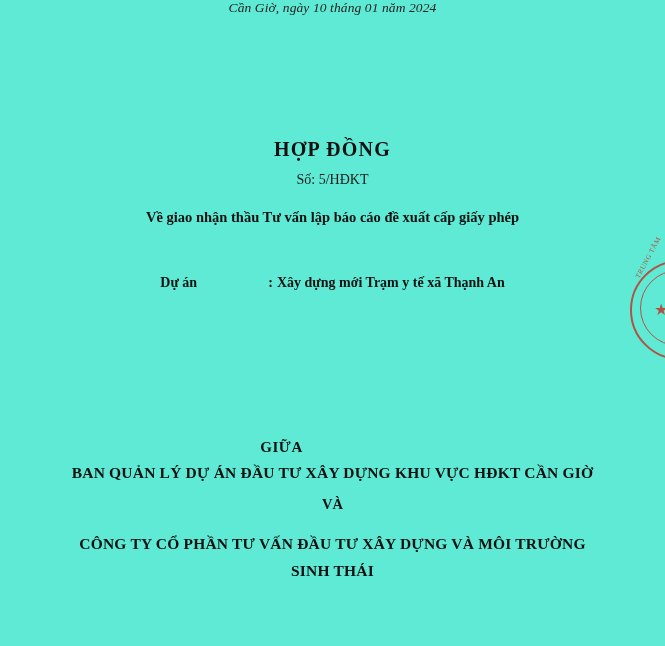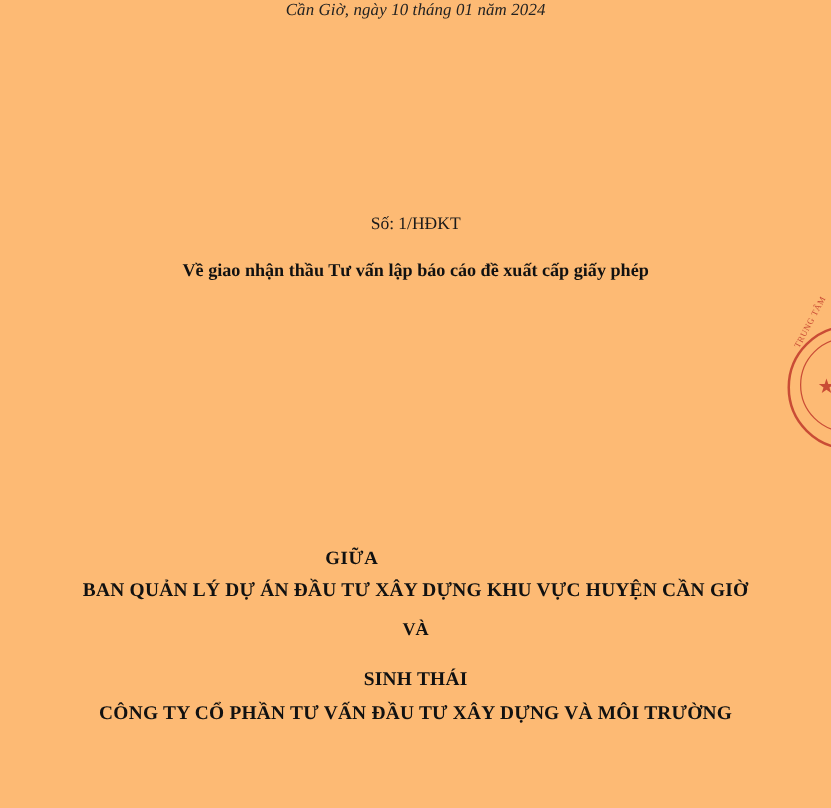--- a/index.html
+++ b/index.html
@@ -13,21 +13,21 @@
     position: relative;
     overflow: hidden;
     font-family: "Liberation Serif", serif;
     color: #1a1a1a;
   }
 
   .page {
     position: relative;
     width: 665px;
     height: 646px;
-    background: #fdba74;
+    background: #5eead4;
   }
 
   .place-date {
     position: absolute;
     top: 0px;
     left: 0;
     width: 665px;
     text-align: center;
     font-style: italic;
     font-size: 13.5px;
@@ -185,39 +185,44 @@
     line-height: 16px;
   }
 </style>
 </head>
 <body>
 
 <div class="page">
 
   <div class="place-date">Cần Giờ, ngày 10 tháng 01 năm 2024</div>
 
-
-  <div class="doc-number">Số: 1/HĐKT</div>
+  <div class="doc-title">HỢP ĐỒNG</div>
+
+  <div class="doc-number">Số: 5/HĐKT</div>
 
   <div class="subject">
     <div>Về giao nhận thầu Tư vấn lập báo cáo đề xuất cấp giấy phép</div>
   </div>
 
   <div class="fields">
+    <div class="field-row">
+      <span class="field-label">Dự án</span>
+      <span class="field-value"><span class="colon">:</span><span>Xây dựng mới Trạm y tế xã Thạnh An</span></span>
+    </div>
   </div>
 
   <div class="between">GIỮA</div>
 
-  <div class="party-a">BAN QUẢN LÝ DỰ ÁN ĐẦU TƯ XÂY DỰNG KHU VỰC HUYỆN CẦN GIỜ</div>
+  <div class="party-a">BAN QUẢN LÝ DỰ ÁN ĐẦU TƯ XÂY DỰNG KHU VỰC HĐKT CẦN GIỜ</div>
 
   <div class="and-word">VÀ</div>
 
   <div class="party-b">
+    <div>CÔNG TY CỔ PHẦN TƯ VẤN ĐẦU TƯ XÂY DỰNG VÀ MÔI TRƯỜNG</div>
     <div>SINH THÁI</div>
-    <div>CÔNG TY CỔ PHẦN TƯ VẤN ĐẦU TƯ XÂY DỰNG VÀ MÔI TRƯỜNG</div>
   </div>
 
   <div class="seal">
     <div class="seal-inner"></div>
     <div class="seal-text">TRUNG TÂM</div>
     <div class="seal-star">★</div>
   </div>
 
 </div>
 

